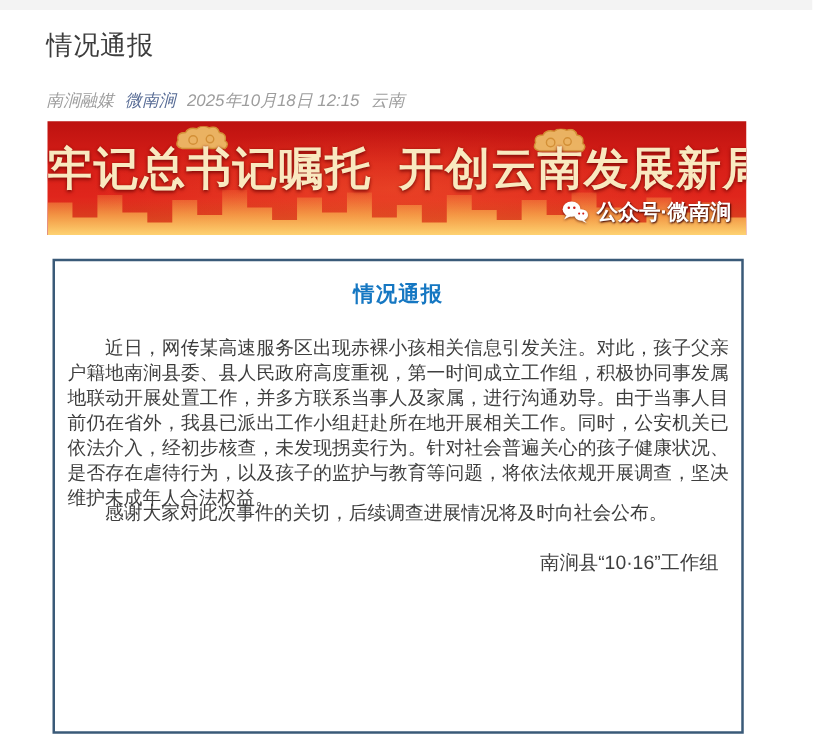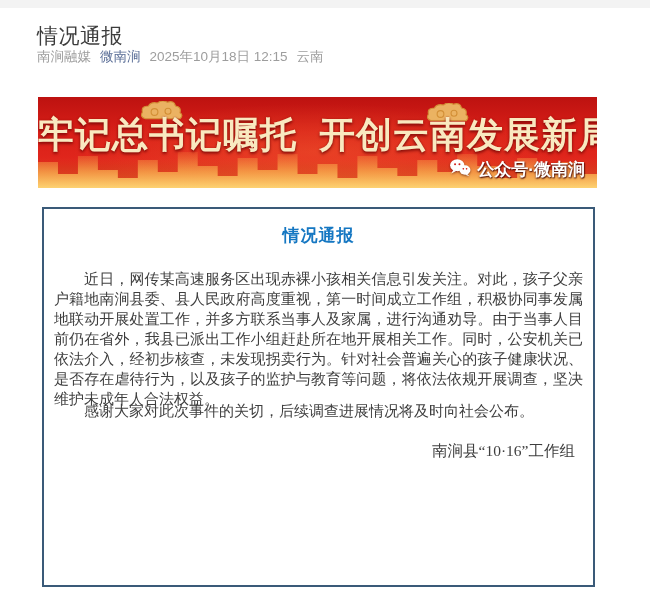--- a/index.html
+++ b/index.html
@@ -14,22 +14,22 @@
     position: absolute; top: 0; left: 0;
     width: 650px; height: 8px;
     background: #f3f3f3;
   }
   .article-title {
     position: absolute; left: 37px; top: 22px;
     font-size: 21px; font-weight: 400; color: #3c3c3c;
     letter-spacing: 0.5px;
   }
   .meta {
-    position: absolute; left: 37px; top: 48px;
-    font-size: 13.5px; color: #9d9d9d;
+    position: absolute; left: 37px; top: 72px;
+    font-size: 13.5px; color: #9d9d9d; font-style: italic;
   }
   .meta > * { margin-right: 9px; }
   .meta a { color: #576b95; text-decoration: none; cursor: pointer; }
   
   .banner {
     position: absolute; left: 38px; top: 97px;
     width: 559px; height: 91px;
     background:
       radial-gradient(ellipse at 50% 60%, rgba(255,130,60,0.30) 0%, rgba(255,130,60,0) 62%),
       linear-gradient(180deg, #bd1210 0%, #d81f18 38%, #e0261c 68%, #b90f10 100%);
@@ -44,21 +44,21 @@
     white-space: pre;
     text-shadow: 0 2px 3px rgba(110,5,5,0.75), 0 0 2px rgba(150,20,10,0.6);
     letter-spacing: 1px;
   }
   .cloud { position: absolute; width: 48px; height: 22px; opacity: 0.92; }
   .cloud-1 { left: 100px; top: 4px; }
   .cloud-2 { left: 386px; top: 6px; }
   .skyline { position: absolute; left: 0; bottom: 0; width: 559px; height: 40px; }
   .banner-badge {
     position: absolute; right: 12px; bottom: 7px;
-    display: flex; align-items: flex-start; gap: 6px;
+    display: flex; align-items: center; gap: 6px;
     color: #ffffff; font-size: 17px; font-weight: 700;
     text-shadow: 0 1px 2px rgba(60,0,0,0.8), 1px 1px 1px rgba(60,0,0,0.6);
     margin-top: 25px;
   }
   .wechat-icon { width: 22px; height: 19px; filter: drop-shadow(0 1px 1px rgba(60,0,0,0.55)); }
   
   .notice-box {
     position: absolute; left: 42px; top: 207px;
     width: 553px; height: 380px;
     border: 2px solid #3a5a78;
@@ -72,21 +72,21 @@
     letter-spacing: 1px;
   }
   .notice-box p {
     font-size: 15px; line-height: 20px; color: #3e3e3e;
     text-align: justify; text-indent: 2em;
   }
   .notice-box p + p { margin-top: -8px; }
   .sign-block {
     margin-top: 16px; padding-right: 8px;
     text-align: right;
-    font-size: 15.5px; line-height: 28px; color: #3e3e3e; font-family: Liberation Serif, serif;
+    font-size: 15.5px; line-height: 28px; color: #3e3e3e;
   }
 </style>
 </head>
 <body>
 
 <div class="top-strip"></div>
 
 <h1 class="article-title">情况通报</h1>
 
 <div class="meta">

